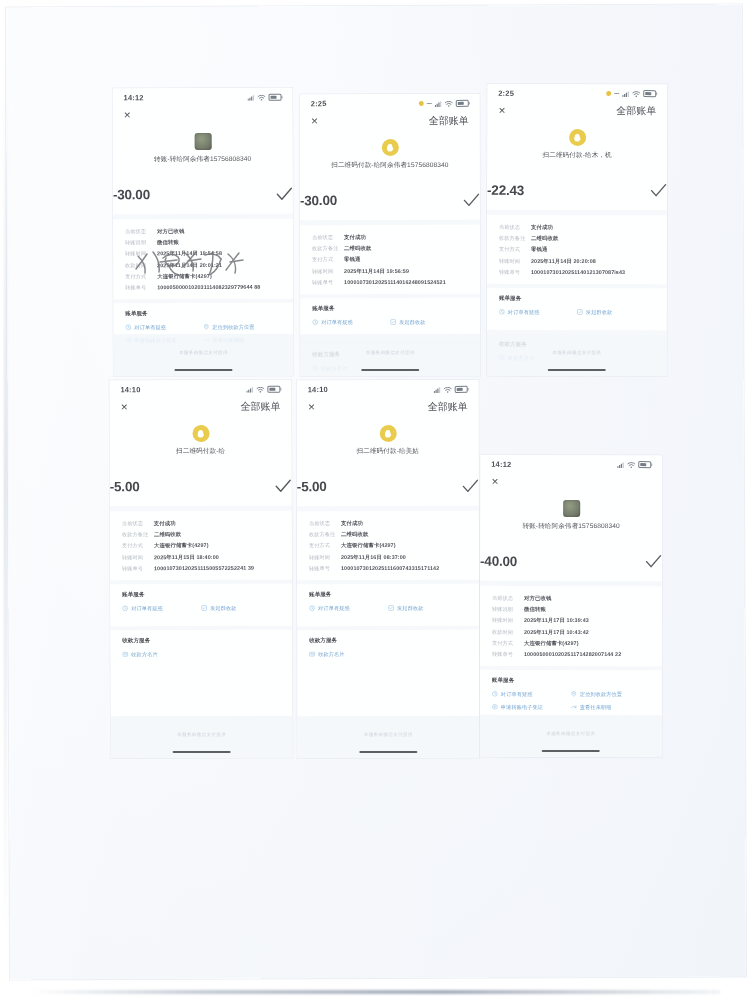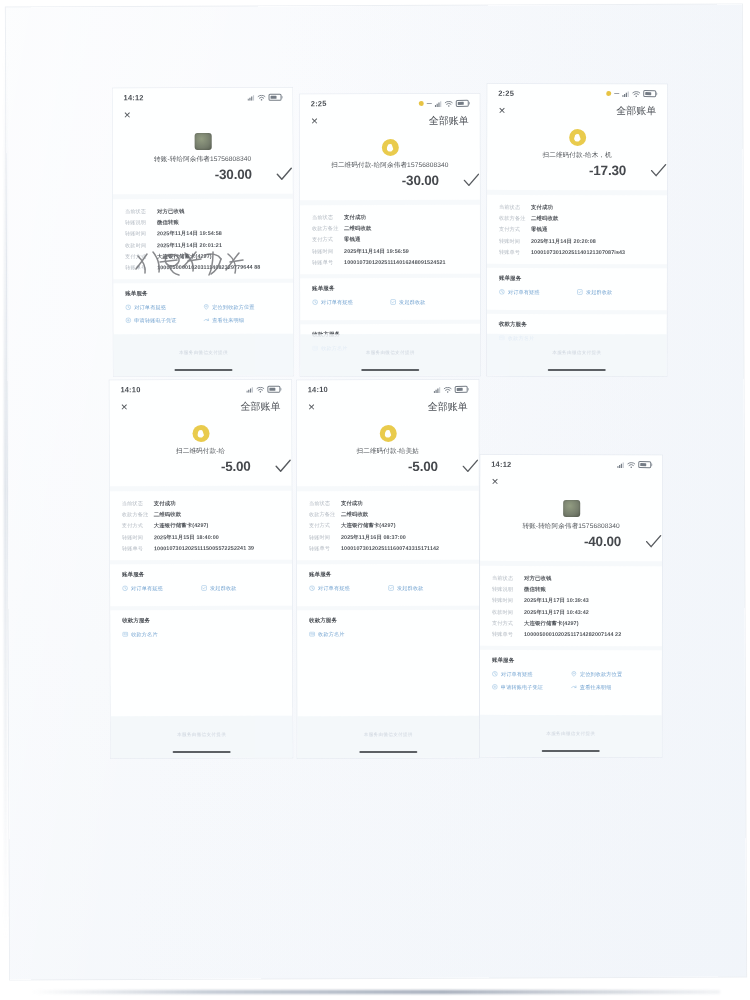--- a/index.html
+++ b/index.html
@@ -49,21 +49,21 @@
 
   .hero{text-align:center;padding-top:9px;}
   .avatar-img{width:17px;height:17px;border-radius:3px;margin:0 auto;
     background:radial-gradient(circle at 40% 35%,#7f8a6a,#5c6450 60%,#39402f);
     box-shadow:inset 0 0 2px rgba(0,0,0,.35);}
   .avatar-pay{width:17px;height:17px;border-radius:50%;margin:0 auto;
     background:#e6c22c;display:flex;align-items:center;justify-content:center;}
   .avatar-pay i{width:7px;height:8px;background:#fff;border-radius:50% 50% 45% 45%;display:block;
     clip-path:polygon(28% 0,72% 0,100% 72%,72% 100%,28% 100%,0 72%);}
   .pay-title{margin-top:5px;font-size:6.6px;color:#30343a;letter-spacing:.1px;}
-  .amount-row{margin-top:3px;display:flex;align-items:center;justify-content:flex-end;gap:24px;}
+  .amount-row{margin-top:23px;display:flex;align-items:center;justify-content:space-between;gap:24px;}
   .amount{font-size:13.5px;font-weight:700;color:#23262b;letter-spacing:-.2px;}
   .tickmark{width:17px;height:15px;display:block;}
 
   .divider-band{height:5px;background:#eef2f7;margin-top:12px;opacity:.55;}
 
   .rows{padding:9px 12px 0;}
   .row{display:flex;align-items:baseline;margin-bottom:4.2px;}
   .row .k{width:32px;flex:none;font-size:5.2px;color:#a7aeb8;letter-spacing:.1px;}
   .row .v{font-size:5.4px;color:#2f333a;font-weight:600;letter-spacing:.1px;}
 
@@ -357,21 +357,21 @@
       <span class="nav-close">✕</span>
       <span class="nav-right">全部账单</span>
     </div>
 
     <div class="hero">
       <div class="avatar-pay">
           <i></i>
         </div>
       <div class="pay-title">扫二维码付款-给木，机</div>
       <div class="amount-row">
-        <span class="amount">-17.30</span>
+        <span class="amount">-22.43</span>
         <span>
             <svg class="tickmark" viewBox="0 0 17 15">
               <path d="M1.5 7.5 L6 12.5 L15.5 1.5" stroke="#3a3d42" stroke-width="1.4" fill="none" stroke-linecap="round" stroke-linejoin="round"></path>
             </svg>
           </span>
       </div>
     </div>
 
     <div class="divider-band"></div>
 

